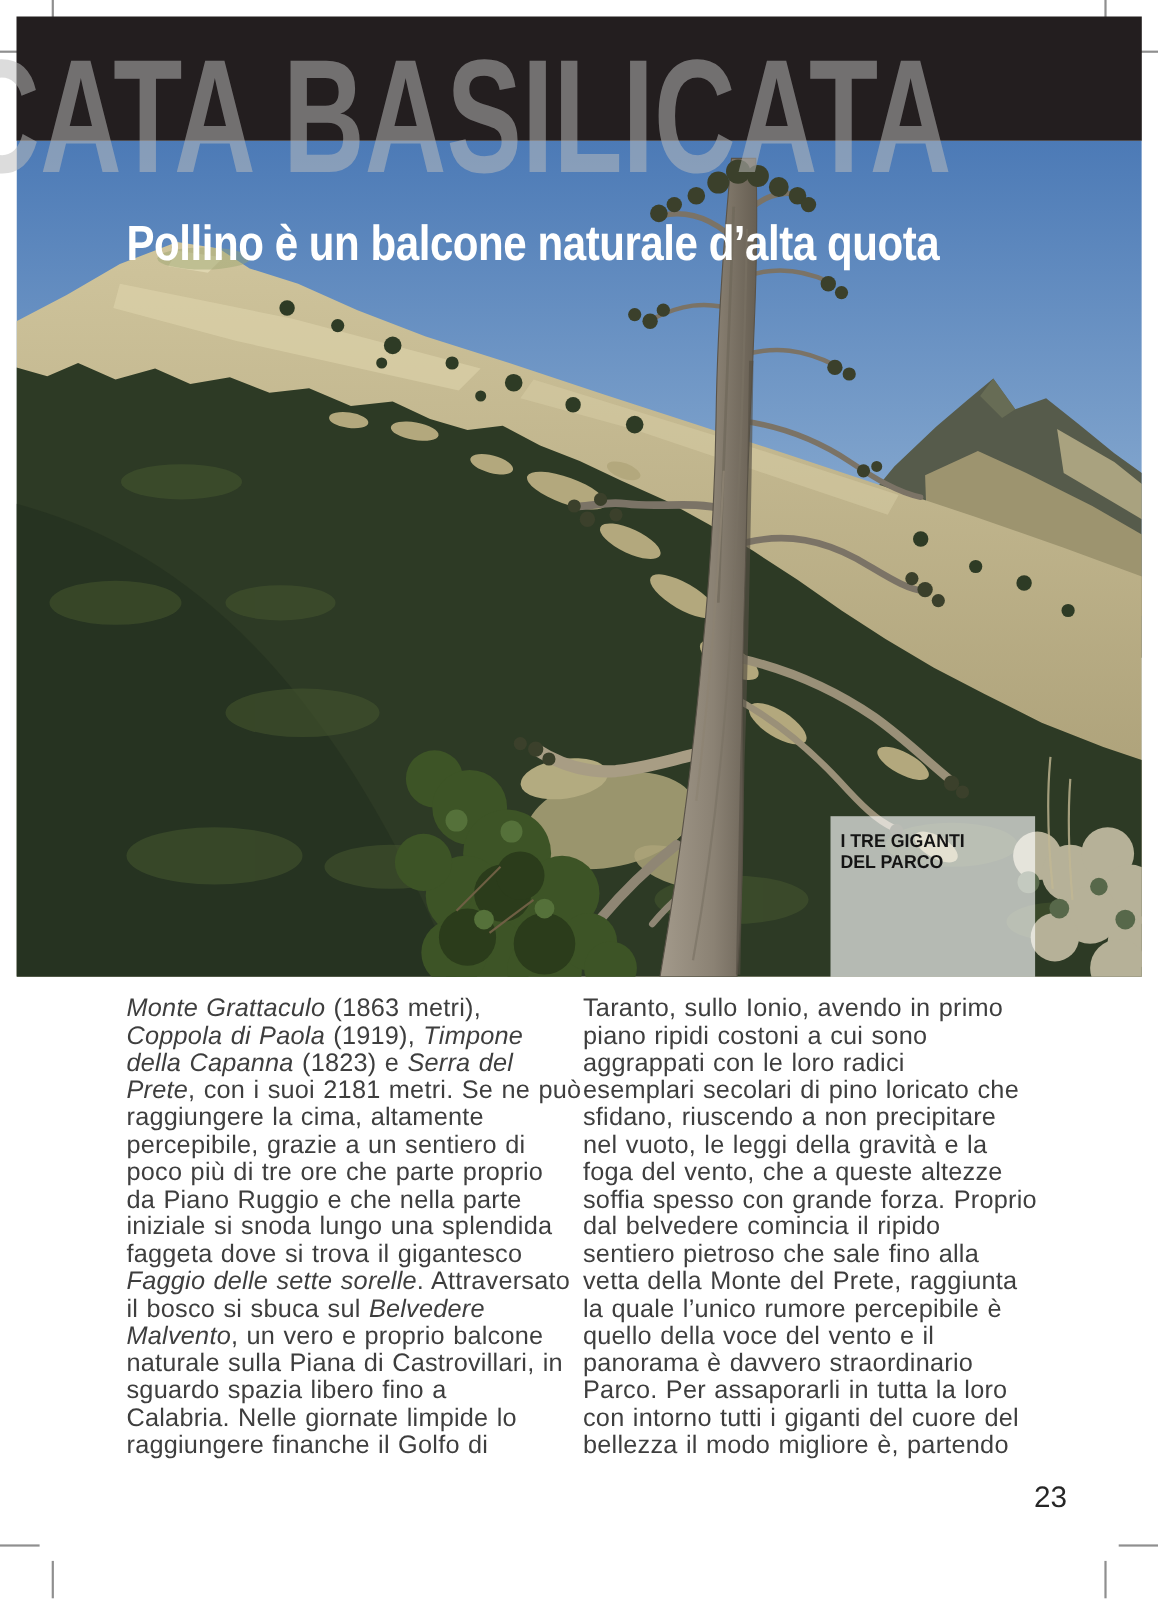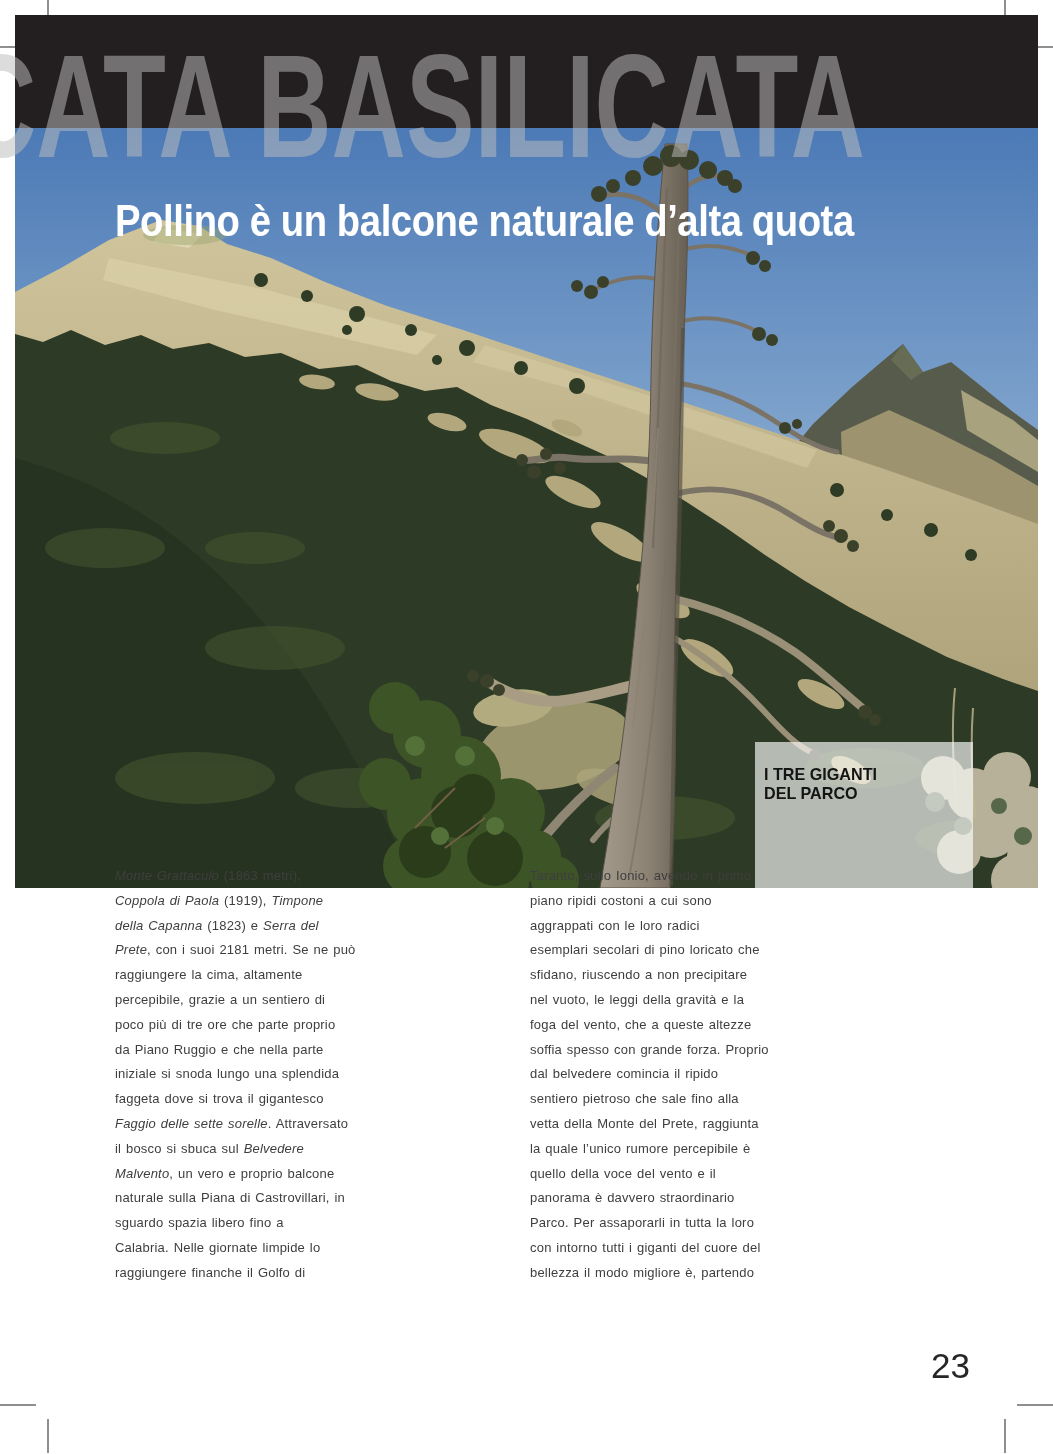--- a/index.html
+++ b/index.html
@@ -7,35 +7,35 @@
         font-family:"Liberation Sans",sans-serif;}
   .cm{position:absolute;background:#8f8f8f;}
   .band{position:absolute;left:15px;top:15px;width:1023px;height:113px;background:#231e1f;}
   .photo-svg{position:absolute;left:15px;top:128px;width:1023px;height:760px;display:block;}
   .watermark{position:absolute;left:-38px;top:33px;font-size:147px;font-weight:bold;line-height:1;
              color:rgba(188,188,188,0.52);white-space:nowrap;transform:scaleX(0.70);
              transform-origin:left top;letter-spacing:0;}
   .headline{position:absolute;left:115px;top:198px;font-size:45px;font-weight:bold;line-height:1;
             color:#ffffff;white-space:nowrap;transform:scaleX(0.85);transform-origin:left top;
             letter-spacing:-0.5px;}
-  .caption-box{position:absolute;left:755px;top:742px;width:218px;height:146px;
-               background:rgba(255,255,255,0.65);box-sizing:border-box;padding:24px 9px;
+  .caption-box{position:absolute;left:755px;top:742px;width:186px;height:146px;
+               background:rgba(255,255,255,0.65);box-sizing:border-box;padding:14px 9px;
                overflow:hidden;}
   .caption-title-line{font-size:17px;line-height:18.5px;font-weight:bold;color:#141414;
                       white-space:nowrap;transform:scaleX(0.95);transform-origin:left top;}
   .caption-body-line{font-size:15.5px;line-height:17px;color:#1d1d1d;white-space:nowrap;
                      transform:scaleX(0.95);transform-origin:left top;}
-  .col{position:absolute;top:864px;width:415px;font-size:13px;line-height:24.8px;
+  .col{position:absolute;top:904px;width:415px;font-size:23px;line-height:24.8px;
        color:#3e3e3e;letter-spacing:0.2px;word-spacing:1px;}
   .col-left{left:115px;}
   .col-right{left:530px;}
   .body-line{white-space:nowrap;}
   .it{font-style:italic;}
   .page-number{position:absolute;left:880px;top:1346px;width:90px;text-align:right;
-               font-size:35px;color:#262626;}
+               font-size:27px;color:#262626;}
 </style>
 </head>
 <body>
 
 <div class="page">
 
   <div class="cm" style="left:47px;top:0;width:2px;height:33px"></div>
   <div class="cm" style="left:0;top:46px;width:37px;height:2px"></div>
   <div class="cm" style="left:1004px;top:0;width:2px;height:33px"></div>
   <div class="cm" style="left:1016px;top:46px;width:37px;height:2px"></div>

